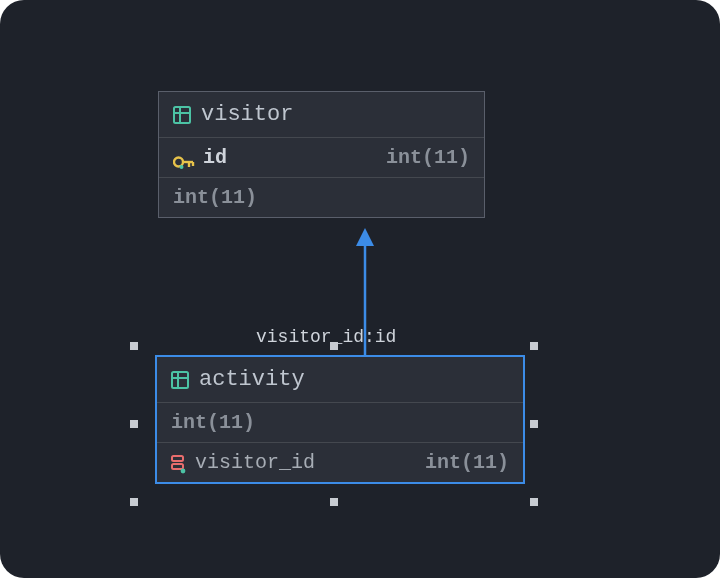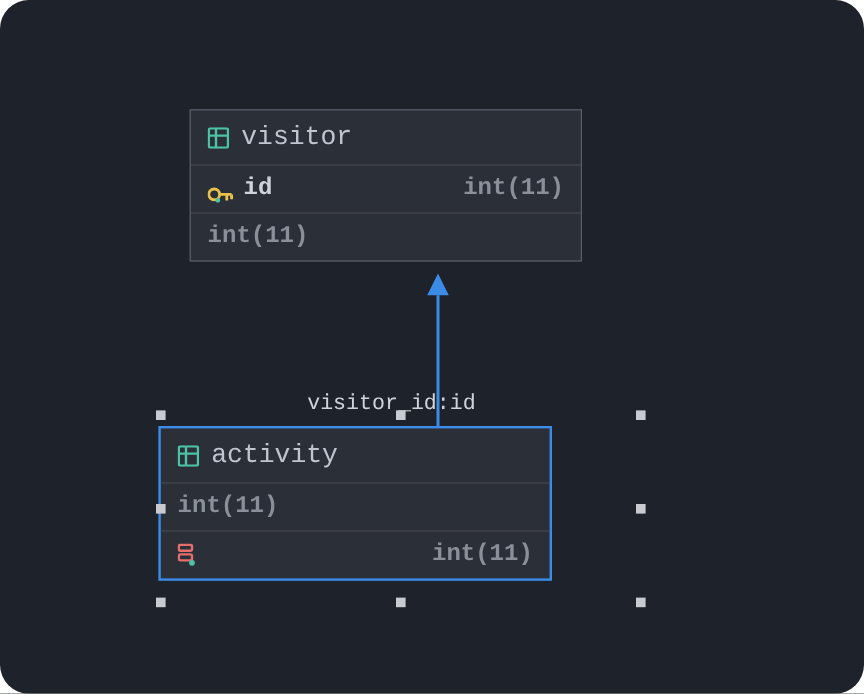--- a/index.html
+++ b/index.html
@@ -125,21 +125,21 @@
         </span>
         <span>id</span>
       </span>
       <span class="col-type">int(11)</span>
     </div>
     <div class="table-row">
       <span class="col-type">int(11)</span>
     </div>
   </div>
 
-  <div class="table selected" style="left:132px; top:355px; width:328px;">
+  <div class="table selected" style="left:155px; top:355px; width:370px;">
     <div class="table-title">
       <span class="icon icon-table-grid">
         <svg width="18" height="18" viewBox="0 0 18 18">
           <rect x="1" y="1" width="16" height="16" rx="1.5" fill="none" stroke="#4cc3a5" stroke-width="2"></rect>
           <line x1="1" y1="7" x2="17" y2="7" stroke="#4cc3a5" stroke-width="2"></line>
           <line x1="7" y1="1" x2="7" y2="17" stroke="#4cc3a5" stroke-width="2"></line>
         </svg>
       </span>
       <span>activity</span>
     </div>
@@ -148,20 +148,21 @@
     </div>
     <div class="table-row">
       <span class="col-left nonbold">
         <span class="icon icon-col">
           <svg width="16" height="19" viewBox="0 0 16 19">
             <rect x="1" y="1" width="11" height="5" rx="1.5" fill="none" stroke="#e86d6d" stroke-width="2"></rect>
             <rect x="1" y="9" width="11" height="5" rx="1.5" fill="none" stroke="#e86d6d" stroke-width="2"></rect>
             <circle cx="12" cy="16" r="2.4" fill="#4cc3a5"></circle>
           </svg>
         </span>
+        <span>visitor_id</span>
       </span>
       <span class="col-type">int(11)</span>
     </div>
   </div>
 
   <div class="handle" style="left:130px; top:342px;"></div>
   <div class="handle" style="left:330px; top:342px;"></div>
   <div class="handle" style="left:530px; top:342px;"></div>
   <div class="handle" style="left:130px; top:420px;"></div>
   <div class="handle" style="left:530px; top:420px;"></div>

